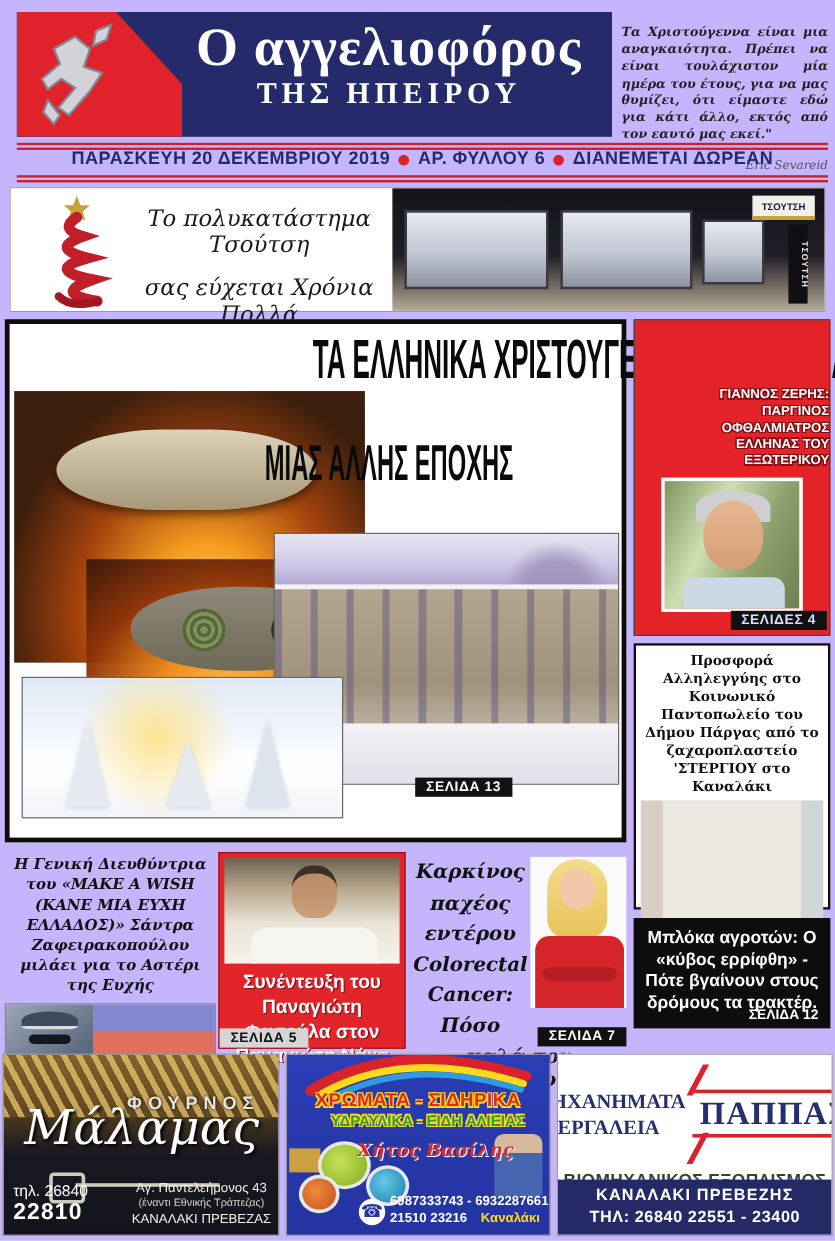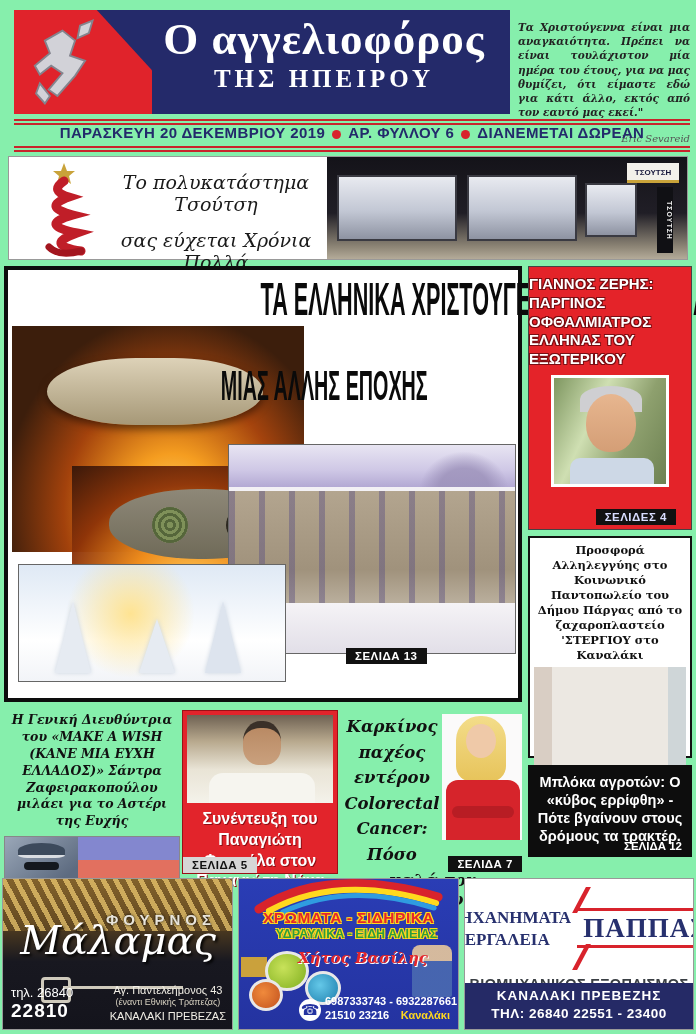--- a/index.html
+++ b/index.html
@@ -1,18 +1,18 @@
 <!DOCTYPE html>
 <html><head>
 <meta charset="utf-8">
 <style>
   * { margin:0; padding:0; box-sizing:border-box; }
   html,body { background:#e8e8e4; }
   body { font-family:"Liberation Sans", sans-serif; }
-  .page { position:relative; width:696px; height:1034px; background:#86efac; margin:0 auto; overflow:hidden; }
+  .page { position:relative; width:696px; height:1034px; background:#c4b5fd; margin:0 auto; overflow:hidden; }
 
   
   .masthead { position:absolute; left:14px; top:10px; width:496px; height:104px; background:#242a6a; overflow:hidden; }
   .logo-red { position:absolute; left:0; top:0; width:138px; height:100%; background:#e0232b;
               clip-path:polygon(0 0,60% 0,100% 58%,100% 100%,0 100%); }
   .hermes { position:absolute; left:12px; top:8px; width:88px; height:88px; }
   .mast-text { position:absolute; left:132px; right:8px; top:6px; text-align:center; color:#fff; }
   .mast-title { font-family:"Liberation Serif", serif; font-weight:bold; font-size:45px; line-height:1.05; letter-spacing:1px; }
   .mast-sub { font-family:"Liberation Serif", serif; font-weight:bold; font-size:25px; letter-spacing:4px; margin-top:2px; }
 
@@ -71,28 +71,28 @@
 
   .page-label { font-weight:bold; font-size:11.5px; letter-spacing:.5px; padding:2px 9px; }
   .label-dark { background:#111; color:#fff; }
   .label-red { background:#d8232c; color:#fff; }
   .label-gray { background:#d6d6d6; color:#111; }
   .lbl-13 { position:absolute; left:338px; bottom:34px; }
 
   
   .right-col { position:absolute; left:528px; top:266px; width:164px; }
   .zeris { position:relative; height:264px; background:#e42329; border:1px solid #444; padding-top:8px; }
-  .zeris-title { color:#fff; font-weight:bold; font-size:15px; line-height:1.25; text-align:left; white-space:pre-line;
-                 text-shadow:1px 1px 0 #7a0d12, -1px -1px 0 #7a0d12, 1px -1px 0 #7a0d12, -1px 1px 0 #7a0d12; }
+  .zeris-title { color:#fff; font-weight:bold; font-size:11px; line-height:1.25; text-align:right; white-space:pre-line;
+                 text-shadow:1px 1px 0 #7a0d12, -1px -1px 0 #7a0d12, 1px -1px 0 #7a0d12, -1px 1px 0 #7a0d12;margin-top:48px; }
   .zeris-photo { position:relative; width:118px; height:112px; margin:6px auto 0; border:3px solid #fff; overflow:hidden;
       background:linear-gradient(115deg,#7e9660 0%,#cfdfb2 35%,#8ea06e 65%,#6d8152 100%); }
   .z-face { position:absolute; left:32px; top:16px; width:50px; height:58px; background:linear-gradient(#e9b astonishing,#d7a27c); background:linear-gradient(#e7b68f,#d49e76); border-radius:50% 50% 46% 46%; }
   .z-hair { position:absolute; left:26px; top:8px; width:62px; height:26px; background:#cfcfd2; border-radius:50% 50% 0 0; }
   .z-shirt { position:absolute; left:16px; bottom:0; width:84px; height:26px; background:#cdd8e6; border-radius:10px 10px 0 0; }
-  .lbl-z { position:absolute; right:15px; bottom:4px; color:#d8ddff; }
+  .lbl-z { position:absolute; right:2px; bottom:4px; color:#d8ddff; }
 
   .stergiou { position:relative; margin-top:6px; height:222px; border:2px solid #111; background:#fff; padding:5px 4px 0; }
   .stergiou-caption { font-family:"DejaVu Serif", serif; font-weight:bold; font-size:11.5px; line-height:1.3; text-align:center; color:#111; }
   .stergiou-photo { position:relative; margin-top:4px; height:128px; background:linear-gradient(90deg,#d9cec4 0 12%,#ece8e2 12% 88%,#cfd6d8 88%); overflow:hidden; }
   .st-sign { position:absolute; left:30px; top:4px; width:94px; height:120px; background:#8c2f5e; border-radius:3px; text-align:center; color:#fff; }
   .st-line1 { font-size:6px; letter-spacing:.5px; margin-top:8px; color:#e8d9e2; }
   .st-line2 { font-family:"DejaVu Serif", serif; font-style:italic; font-size:17px; margin-top:1px; }
   .st-cake { width:26px; height:20px; margin:6px auto 0; background:#3a1028; border-radius:4px; border-top:4px solid #c75b7a; }
   .st-circ { display:inline-block; width:18px; height:18px; border-radius:50%; background:#f2eef0; margin:8px 3px 0; }
   .lbl-st { position:absolute; right:2px; bottom:2px; }

